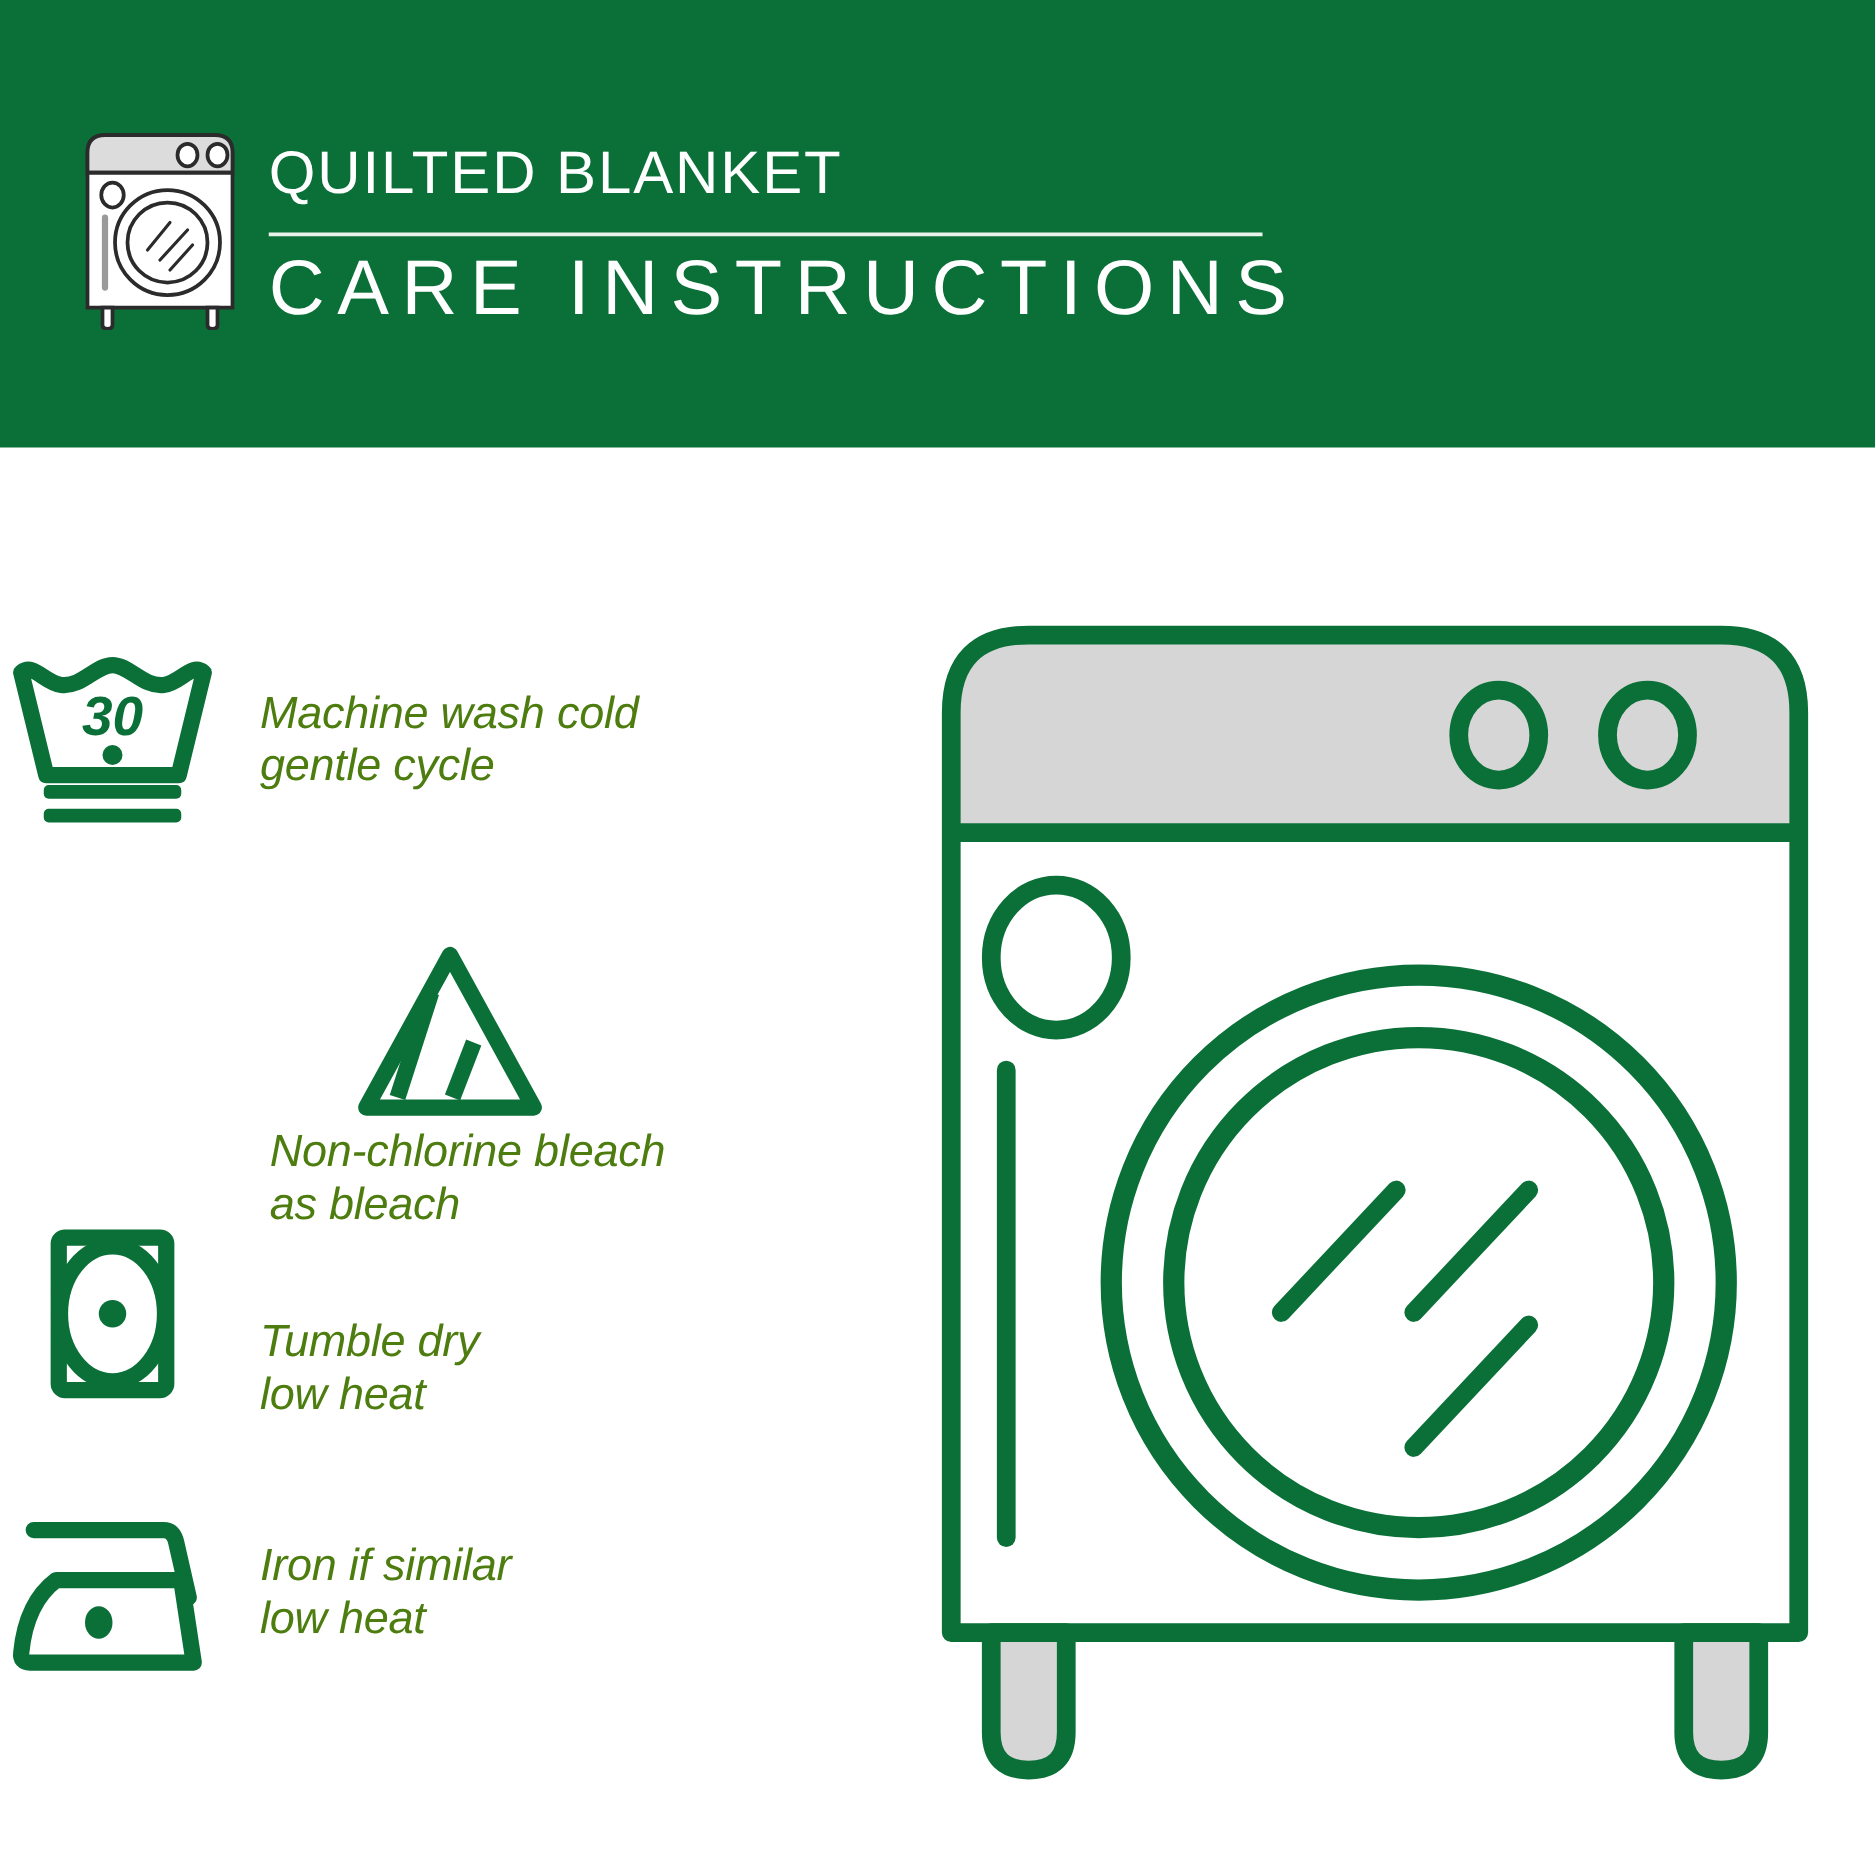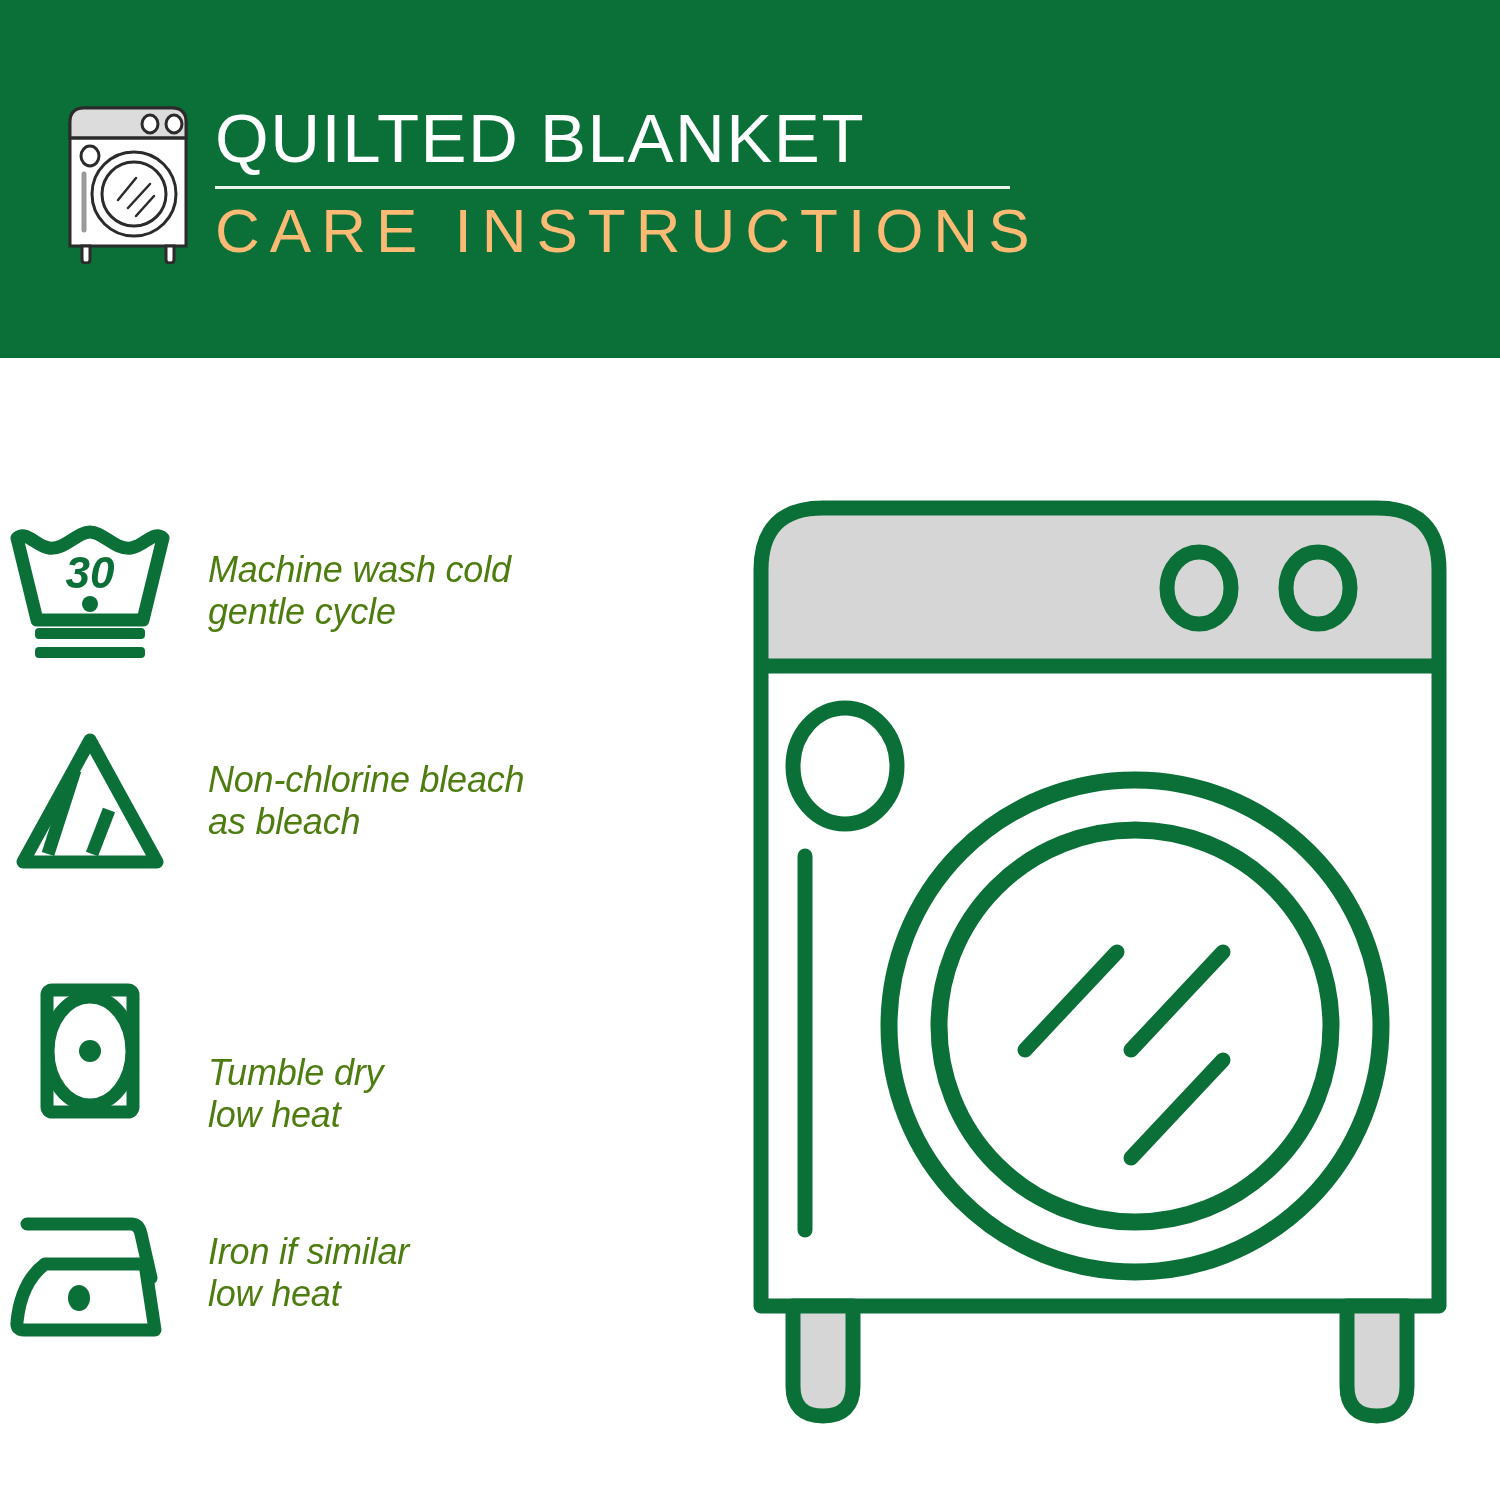--- a/index.html
+++ b/index.html
@@ -34,39 +34,39 @@
     width: 132px;
     height: 160px;
   }
   #header-titles {
     position: absolute;
     left: 215px;
     top: 100px;
     width: 810px;
   }
   #title-main {
-    font-size: 69px;
+    font-size: 48px;
     line-height: 78px;
     font-weight: 400;
     color: #ffffff;
     letter-spacing: 1.5px;
     white-space: nowrap;
   }
   #title-divider {
     width: 795px;
     height: 3px;
     background: #e9f3ec;
     margin-top: 8px;
     margin-bottom: 6px;
   }
   #title-sub {
     font-size: 62px;
     line-height: 72px;
     font-weight: 400;
-    color: #fdba74;
+    color: #ffffff;
     letter-spacing: 10px;
     white-space: nowrap;
   }
 
   
   #care-list {
     position: absolute;
     left: 0;
     top: 358px;
     width: 720px;
@@ -93,21 +93,21 @@
     font-size: 36px;
     line-height: 42px;
     color: #4d7c0f;
     letter-spacing: -0.2px;
     padding-left: 28px;
   }
   .care-text div { white-space: nowrap; }
 
   
   #care-row-0 { top: 148px; height: 170px; }
-  #care-row-1 { top: 358px; height: 170px; }
+  #care-row-1 { top: 392px; height: 170px; flex-direction: column; }
   #care-row-2 { top: 608px; height: 170px; align-items: flex-end; }
   #care-row-3 { top: 830px; height: 170px; }
 
   
   #machine-wrap {
     position: absolute;
     left: 735px;
     top: 470px;
     width: 730px;
     height: 960px;

